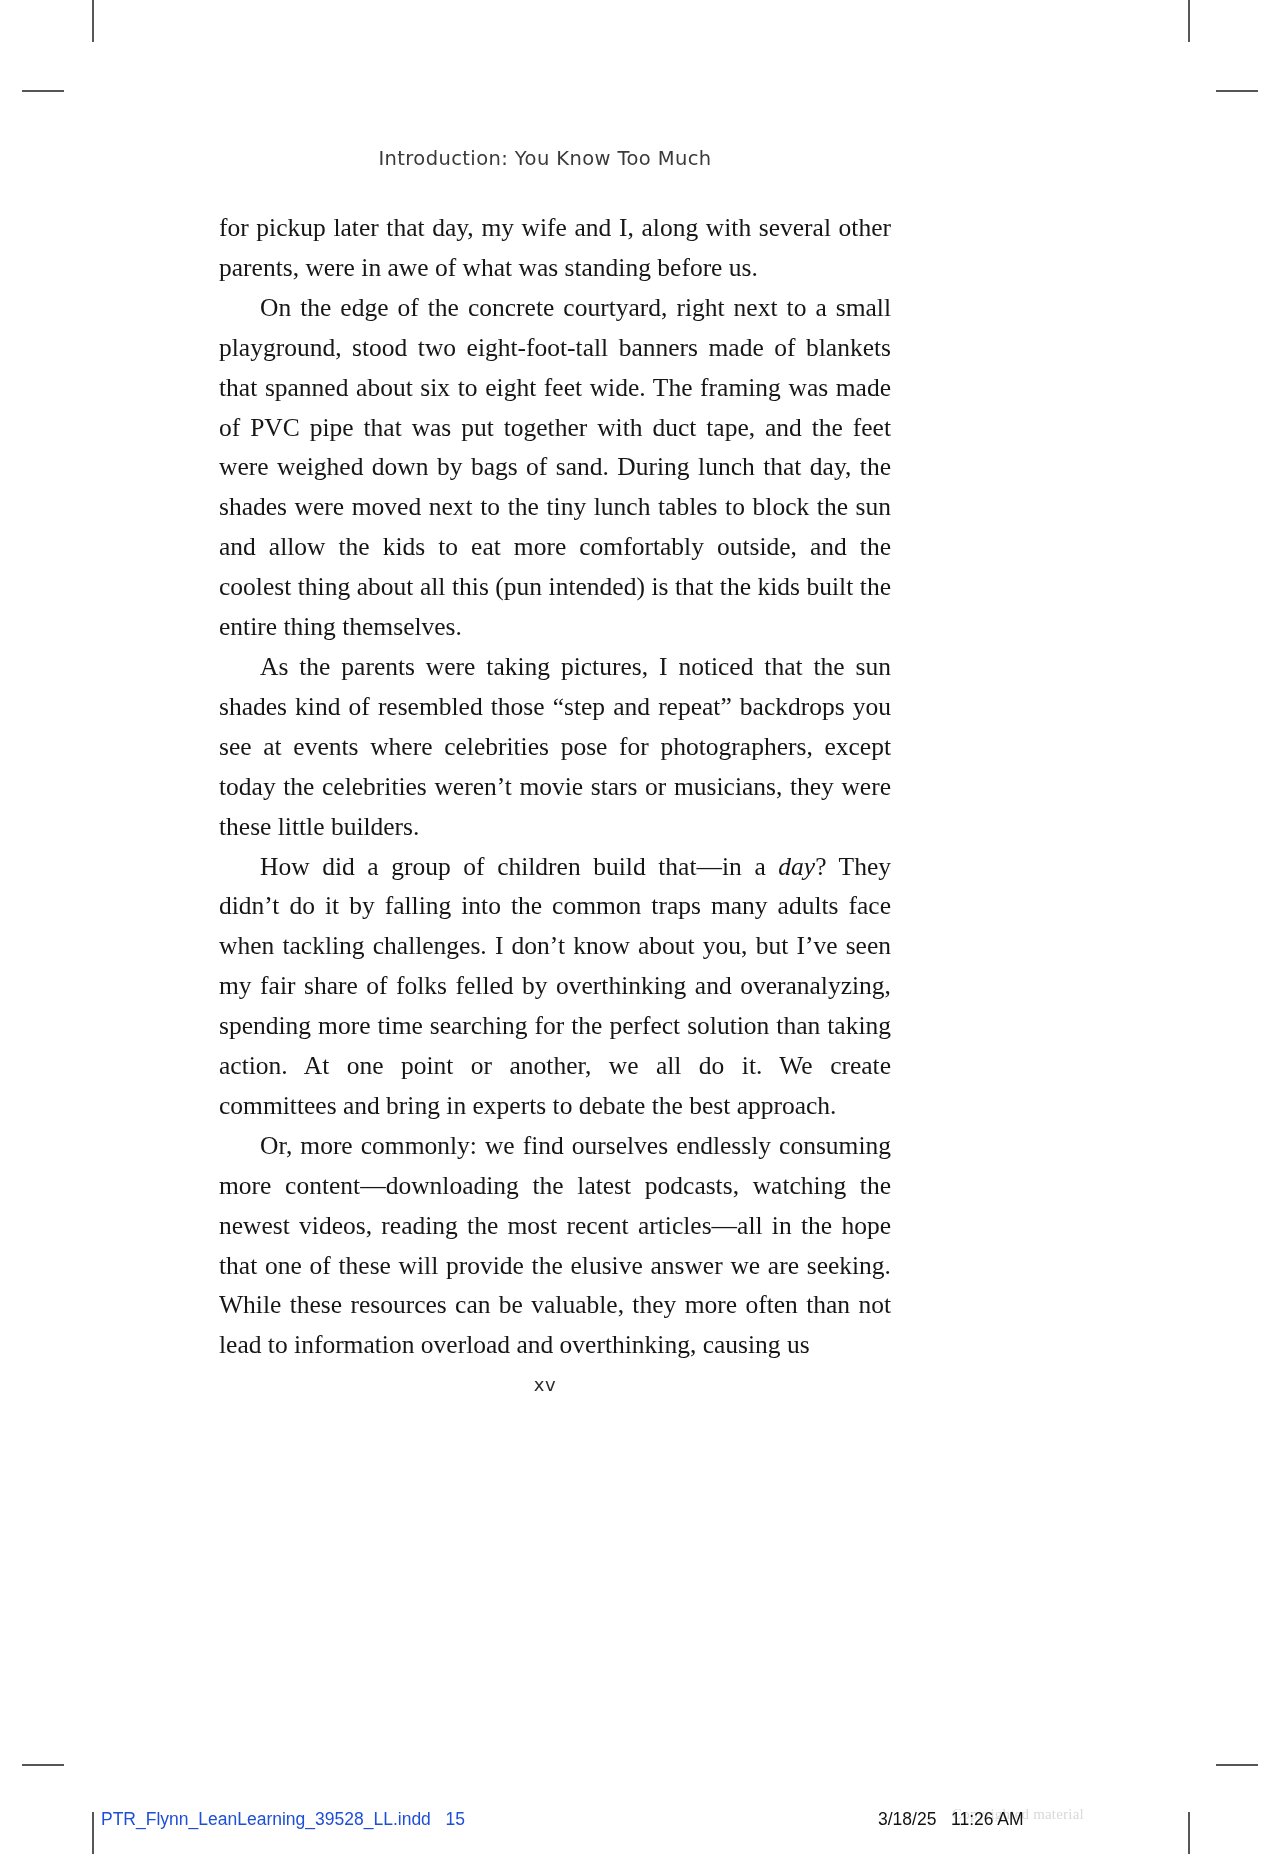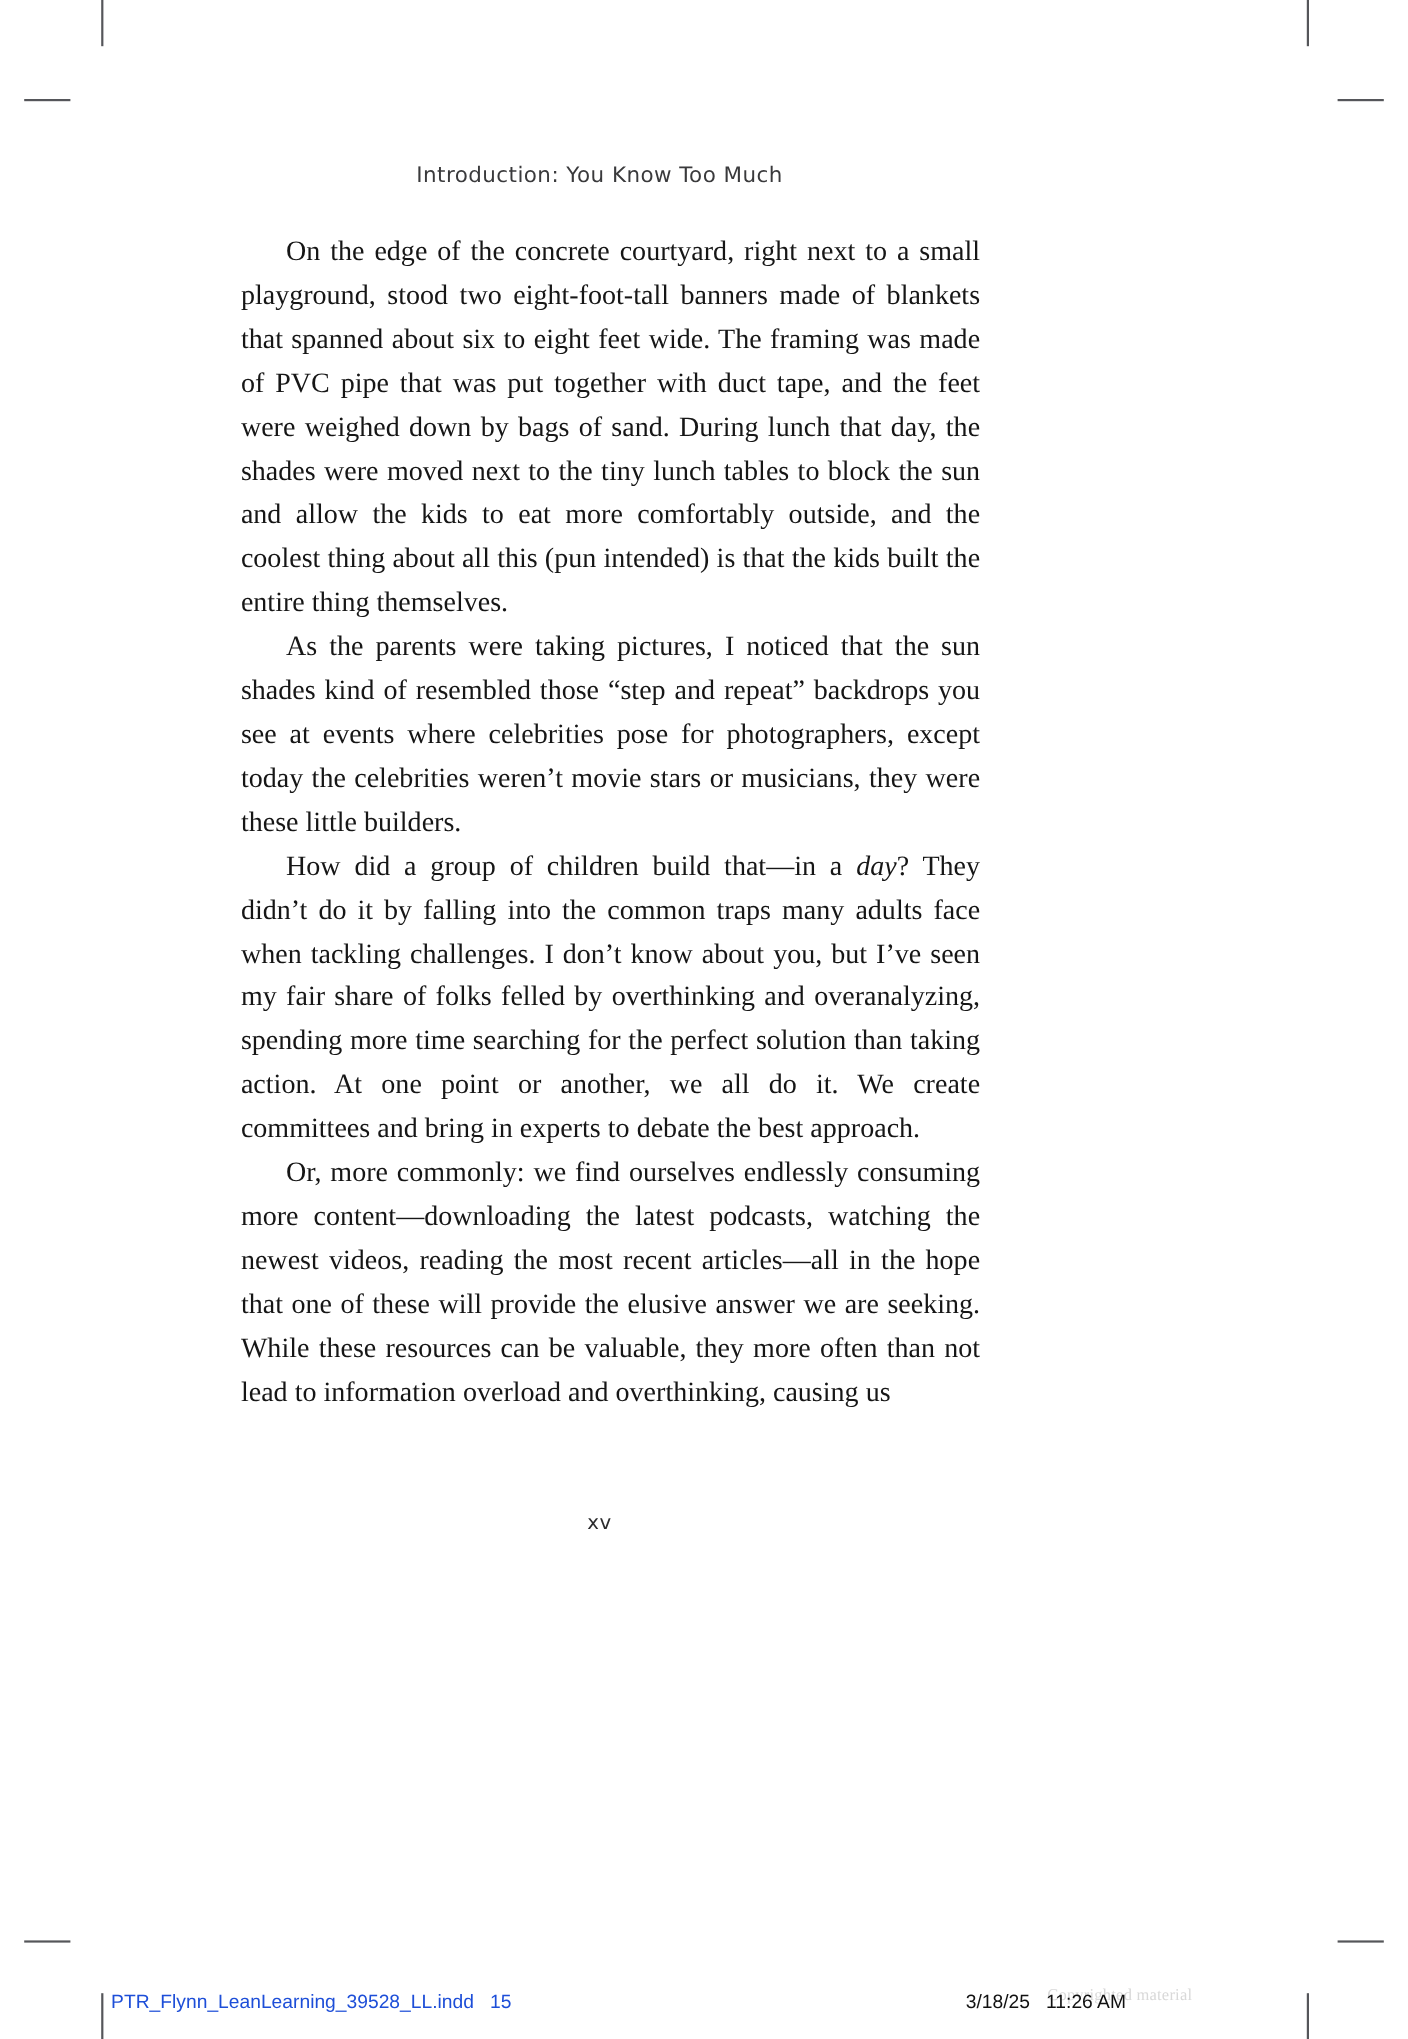--- a/index.html
+++ b/index.html
@@ -126,20 +126,21 @@
 <div class="crop crop-v crop-bl-v"></div>
 <div class="crop crop-h crop-bl-h"></div>
 <div class="crop crop-v crop-br-v"></div>
 <div class="crop crop-h crop-br-h"></div>
 
 <div class="page">
 
   <div class="running-head">Introduction: You Know Too Much</div>
 
   <div class="textblock" id="textblock">
+      <p>for pickup later that day, my wife and I, along with several other parents, were in awe of what was standing before us.</p>
       <p class="indent">On the edge of the concrete courtyard, right next to a small playground, stood two eight-foot-tall banners made of blankets that spanned about six to eight feet wide. The framing was made of PVC pipe that was put together with duct tape, and the feet were weighed down by bags of sand. During lunch that day, the shades were moved next to the tiny lunch tables to block the sun and allow the kids to eat more comfortably outside, and the coolest thing about all this (pun intended) is that the kids built the entire thing themselves.</p>
       <p class="indent">As the parents were taking pictures, I noticed that the sun shades kind of resembled those “step and repeat” backdrops you see at events where celebrities pose for photographers, except today the celebrities weren’t movie stars or musicians, they were these little builders.</p>
       <p class="indent">How did a group of children build that—in a <em>day</em>? They didn’t do it by falling into the common traps many adults face when tackling challenges. I don’t know about you, but I’ve seen my fair share of folks felled by overthinking and overanalyzing, spending more time searching for the perfect solution than taking action. At one point or another, we all do it. We create committees and bring in experts to debate the best approach.</p>
       <p class="indent">Or, more commonly: we find ourselves endlessly consuming more content—downloading the latest podcasts, watching the newest  videos, reading the most recent articles—all in the hope that one of these will provide the elusive answer we are seeking. While these resources can be valuable, they more often than not lead to information overload and overthinking, causing us</p>
     </div>
 
   <div class="folio">xv</div>
 
 </div>
 

